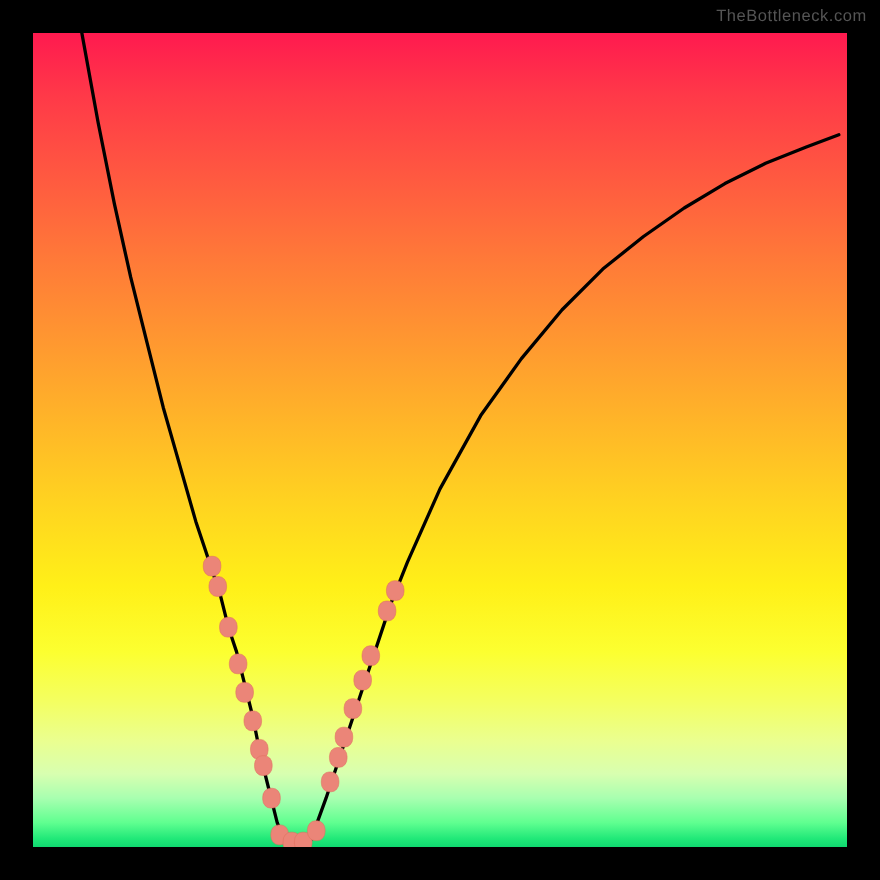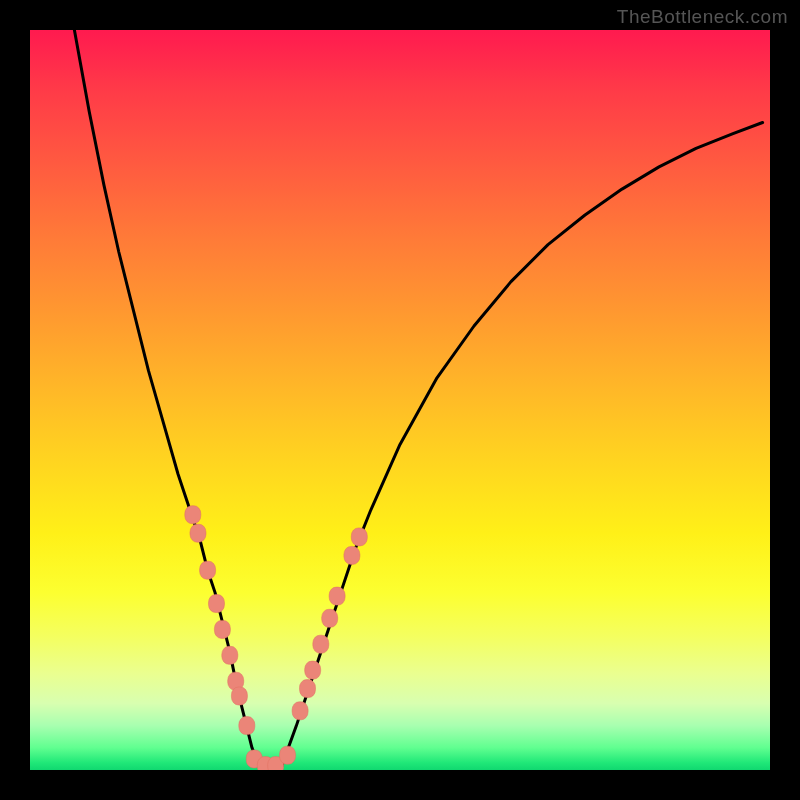--- a/index.html
+++ b/index.html
@@ -15,21 +15,21 @@
     position: relative;
     width: 800px;
     height: 800px;
     background: #000;
   }
   .watermark {
     position: absolute;
     top: 6px;
     right: 12px;
     color: #555;
-    font-size: 19px;
+    font-size: 15px;
     font-weight: 500;
     letter-spacing: 0.5px;
     z-index: 5;
   }
   .plot-area {
     position: absolute;
     left: 30px;
     top: 30px;
     width: 740px;
     height: 740px;

